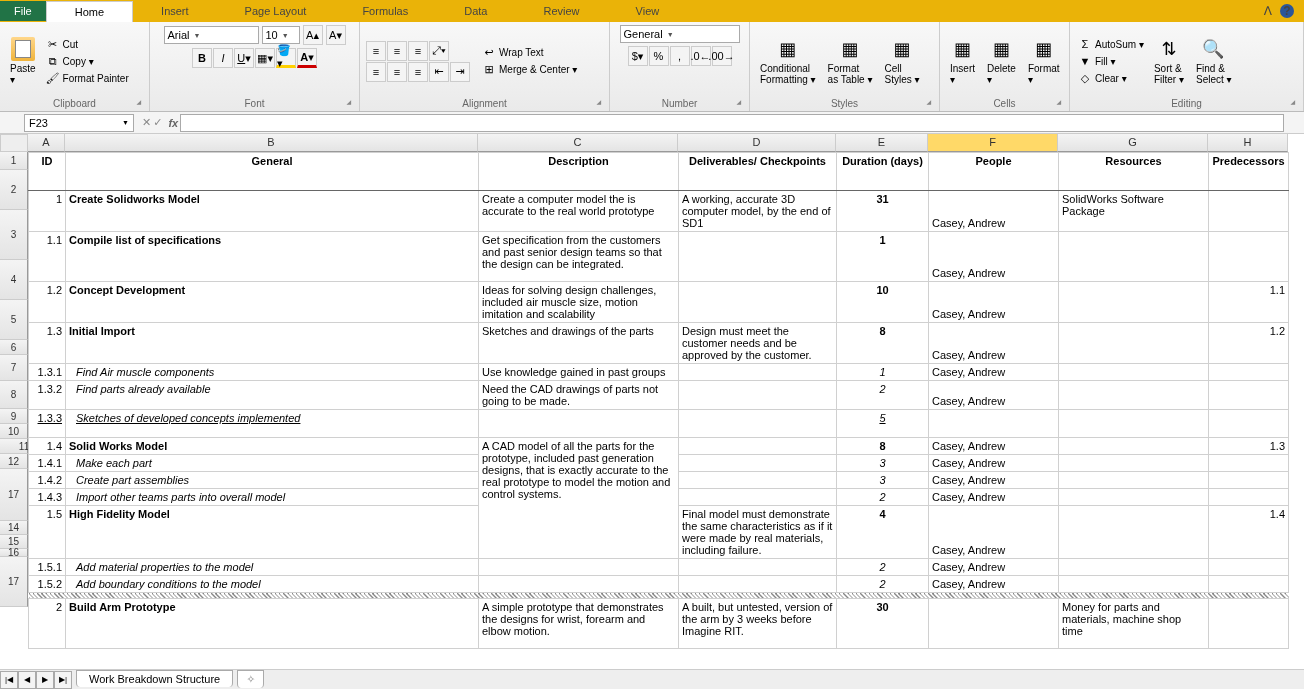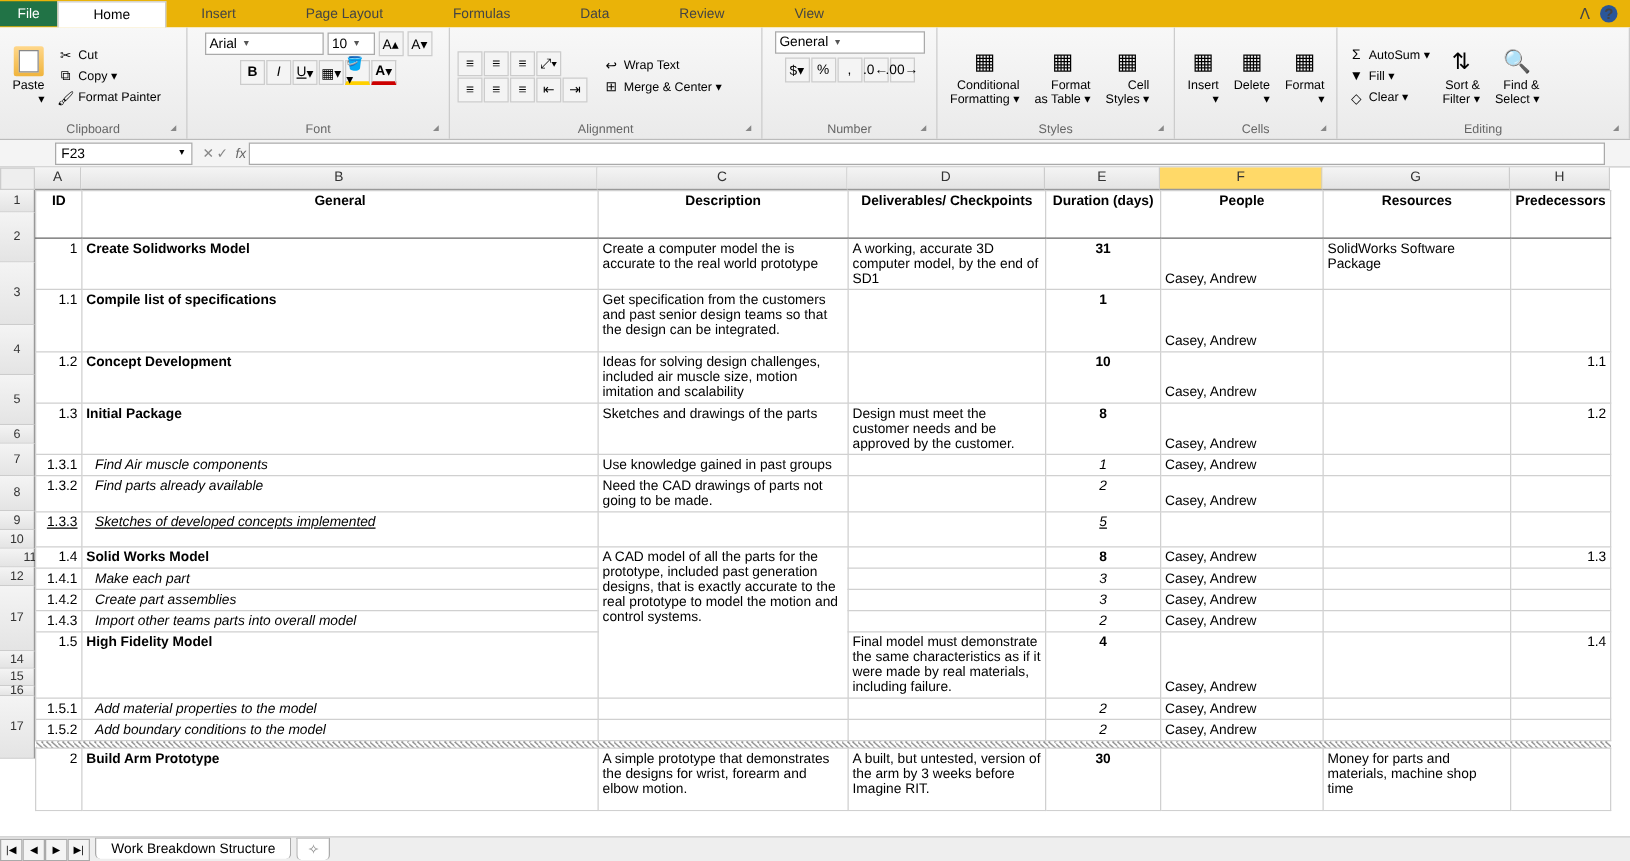--- a/index.html
+++ b/index.html
@@ -14,37 +14,37 @@
 .help-circle { width: 14px; height: 14px; border-radius: 50%; background: #2a5699; color: #fff; display: inline-flex; align-items: center; justify-content: center; font-size: 10px; font-weight: bold; }
 
 .ribbon { display: flex; background: linear-gradient(#f8f8f8, #eaeaea); border-bottom: 1px solid #bbb; height: 90px; }
 .ribbon-group { border-right: 1px solid #ccc; padding: 3px 6px 1px; display: flex; flex-direction: column; }
 .group-content { flex: 1; display: flex; align-items: center; gap: 4px; }
 .group-label { text-align: center; font-size: 10px; color: #666; padding: 1px 0; position: relative; }
 .group-label::after { content: "◢"; font-size: 6px; position: absolute; right: 2px; color: #888; }
 
 .big-btn { display: flex; flex-direction: column; align-items: center; gap: 2px; padding: 2px 4px; cursor: pointer; }
 .big-btn .icn { width: 24px; height: 24px; display: flex; align-items: center; justify-content: center; font-size: 18px; }
-.big-btn .lbl { font-size: 10px; text-align: right; line-height: 1.1; }
+.big-btn .lbl { font-size: 10px; text-align: left; line-height: 1.1; }
 .small-row { display: flex; align-items: center; gap: 3px; padding: 1px 2px; font-size: 10px; cursor: pointer; }
 .small-row .icn { width: 14px; height: 14px; display: inline-flex; align-items: center; justify-content: center; font-size: 11px; }
 .stack { display: flex; flex-direction: column; gap: 1px; }
 .combo { border: 1px solid #aaa; background: #fff; height: 18px; display: flex; align-items: center; padding: 0 3px; font-size: 11px; gap: 4px; }
 .combo .dd { font-size: 7px; color: #555; }
 
 .paste-icn { background: linear-gradient(#ffd78a, #f0b43c); border-radius: 2px; position: relative; }
 .paste-icn::before { content: ""; position: absolute; top: 3px; left: 4px; width: 14px; height: 16px; background: #fff; border: 1px solid #888; }
 
 .fmt-row { display: flex; gap: 1px; }
 .fmt-btn { width: 20px; height: 20px; border: 1px solid #ccc; background: #f4f4f4; display: flex; align-items: center; justify-content: center; font-size: 11px; cursor: pointer; }
 
 .namebox-bar { display: flex; align-items: center; height: 22px; border-bottom: 1px solid #ccc; background: #f4f4f4; }
-.namebox { width: 110px; border: 1px solid #aaa; background: #fff; height: 18px; margin-left: 44px; display: flex; align-items: center; padding: 0 4px; font-size: 11px; justify-content: space-between; }
+.namebox { width: 110px; border: 1px solid #aaa; background: #fff; height: 18px; margin-left: 24px; display: flex; align-items: center; padding: 0 4px; font-size: 11px; justify-content: space-between; }
 .fx-btns { display: flex; gap: 2px; margin-left: 8px; color: #888; }
-.fx-label { margin-left: 6px; font-style: italic; color: #666; font-size: 11px; }
+.fx-label { margin-left: 6px; font-style: italic; color: #666; font-size: 11px; font-weight: bold; }
 .formula-input { flex: 1; border: 1px solid #aaa; background: #fff; height: 18px; margin-left: 2px; margin-right: 20px; }
 
 .grid-wrap { position: relative; height: 515px; display: flex; }
 .corner { width: 28px; height: 18px; background: #eee; border: 1px solid #ccc; }
 .col-headers { display: flex; height: 18px; }
 .col-h { background: linear-gradient(#f4f4f4,#e4e4e4); border-right: 1px solid #ccc; border-bottom: 1px solid #999; text-align: center; font-size: 11px; line-height: 17px; color: #333; }
 .col-h.sel { background: #ffd968; }
 .row-headers { width: 28px; }
 .row-h { background: linear-gradient(#f4f4f4,#e4e4e4); border-bottom: 1px solid #ccc; border-right: 1px solid #999; text-align: center; font-size: 10px; color: #333; display: flex; align-items: center; justify-content: center; }
 table.sheet { border-collapse: collapse; table-layout: fixed; }
@@ -356,21 +356,21 @@
               <td class="bold-sm">Concept Development</td>
               <td>Ideas for solving design challenges, included air muscle size, motion imitation and scalability</td>
               <td></td>
               <td class="dur-cell bold-sm">10</td>
               <td style="vertical-align: bottom;">Casey, Andrew</td>
               <td></td>
               <td class="right-cell">1.1</td>
             </tr>
             <tr style="height: 40px;">
               <td class="id-cell">1.3</td>
-              <td class="bold-sm">Initial Package</td>
+              <td class="bold-sm">Initial Import</td>
               <td>Sketches and drawings of the parts</td>
               <td>Design must meet the customer needs and be approved by the customer.</td>
               <td class="dur-cell bold-sm">8</td>
               <td style="vertical-align: bottom;">Casey, Andrew</td>
               <td></td>
               <td class="right-cell">1.2</td>
             </tr>
             <tr style="height: 15px;">
               <td class="id-cell">1.3.1</td>
               <td class="ital" style="padding-left: 10px;">Find Air muscle components</td>

